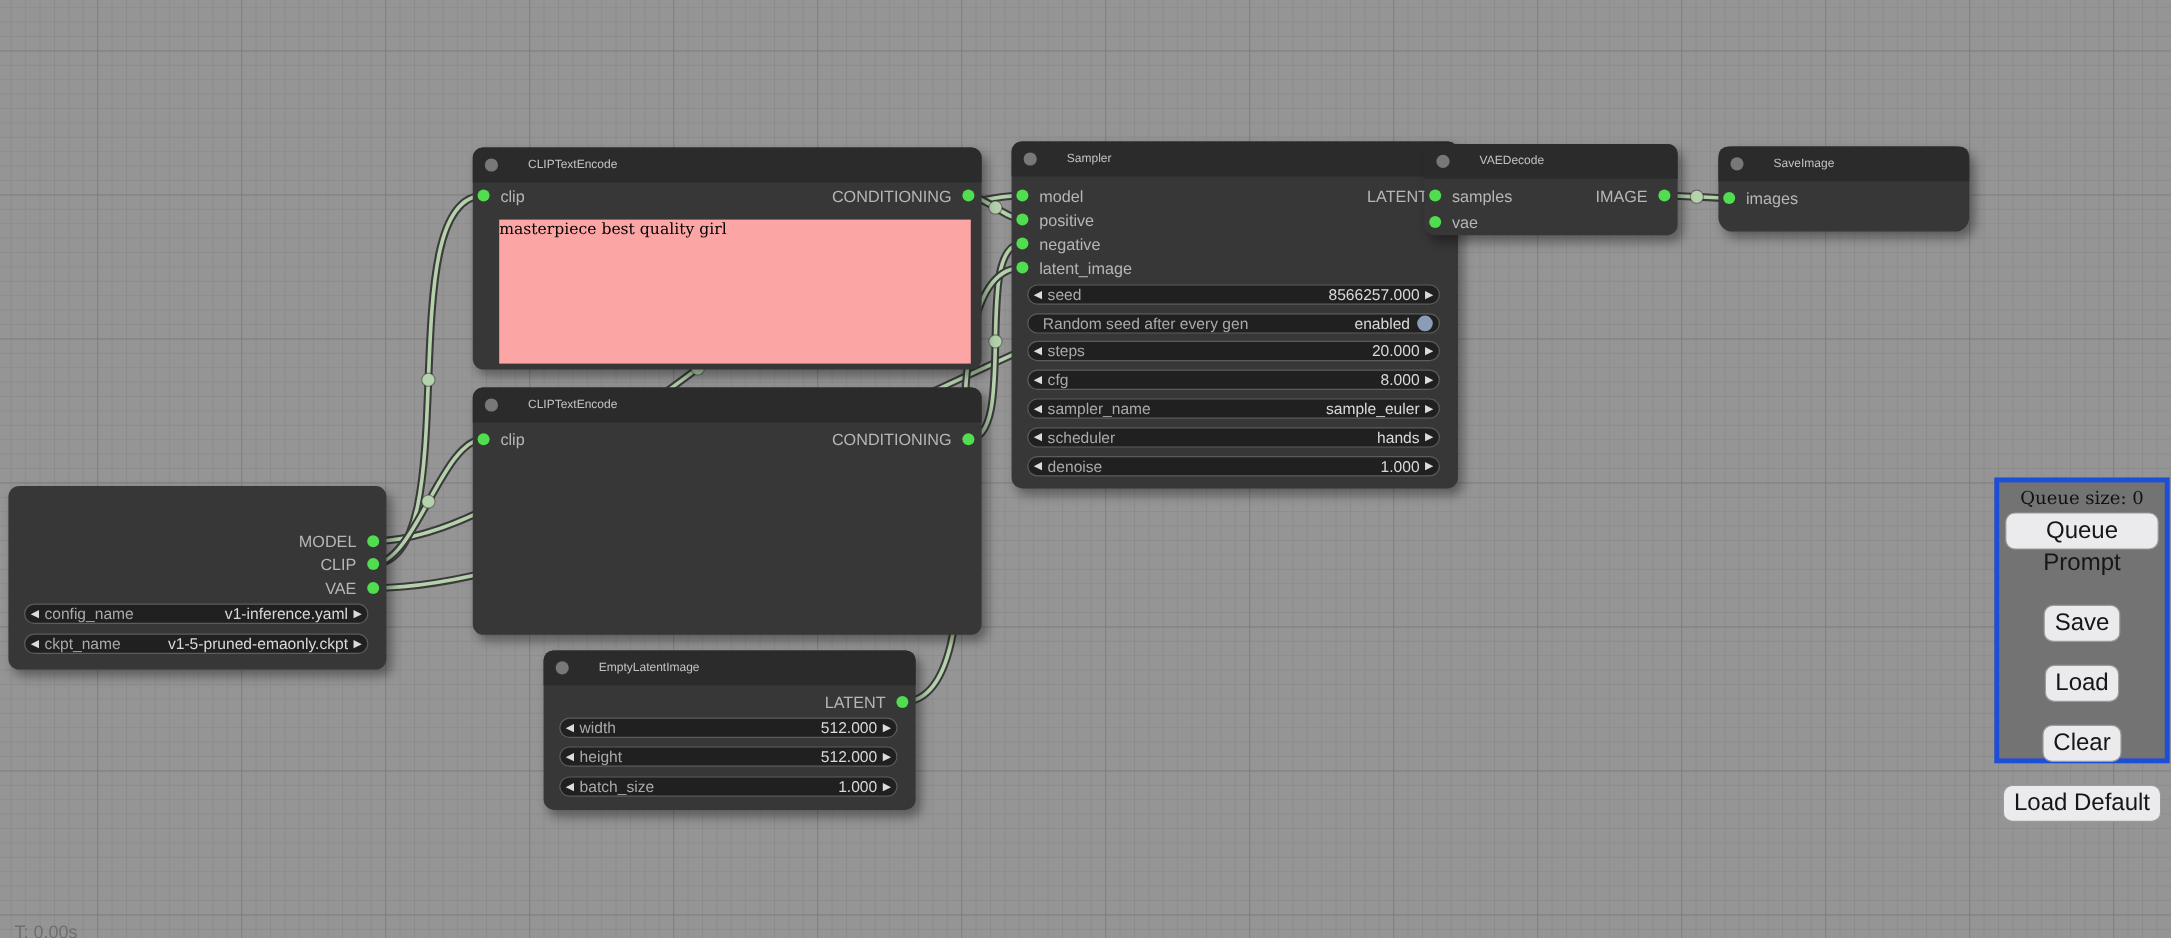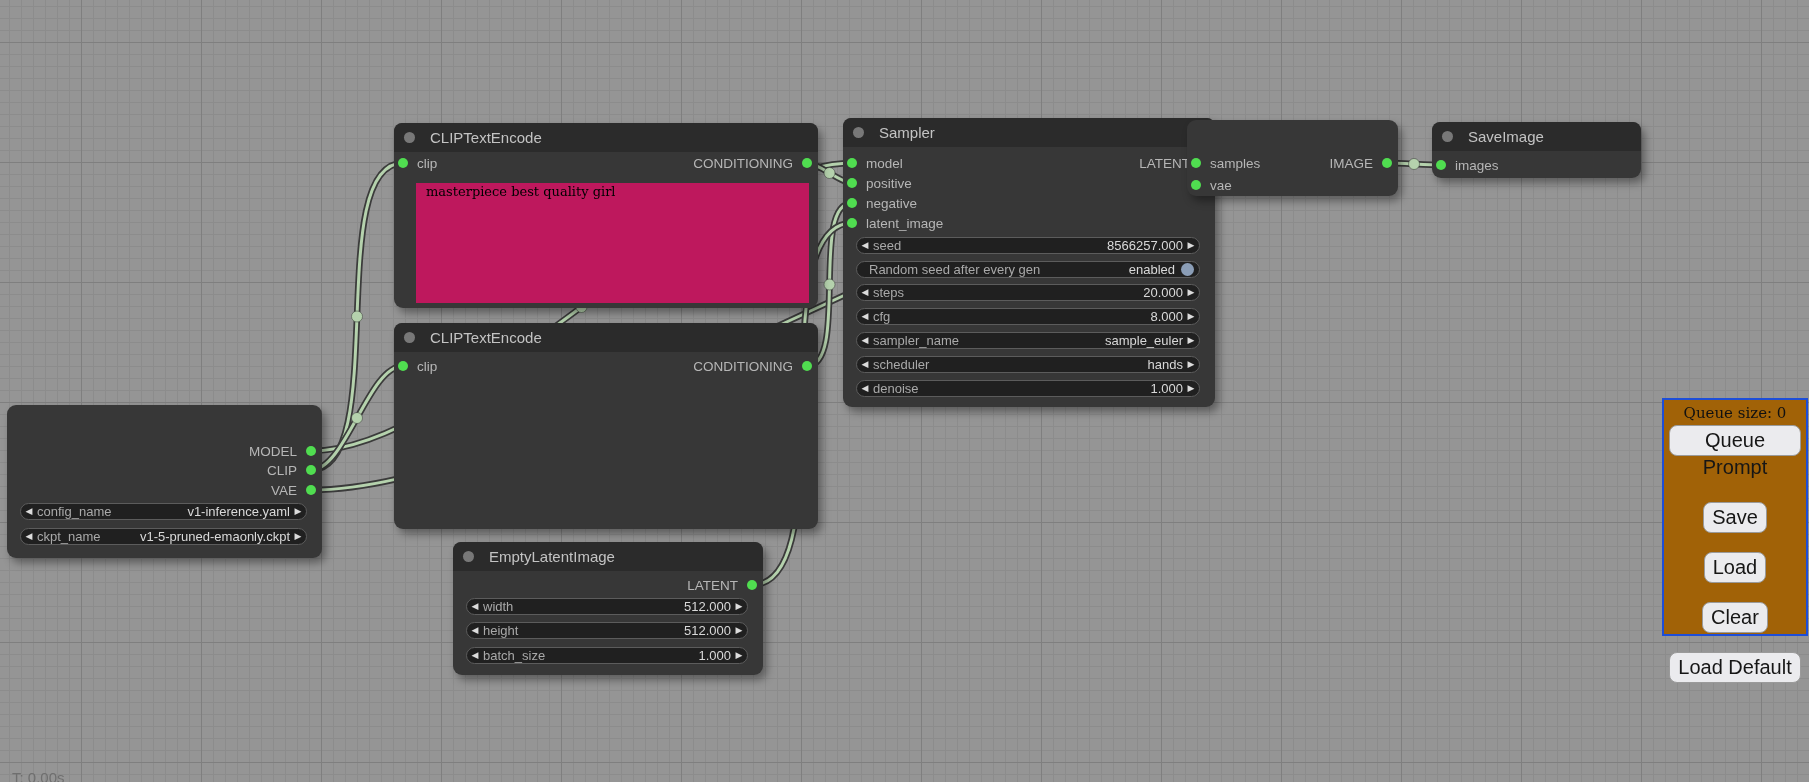--- a/index.html
+++ b/index.html
@@ -15,49 +15,49 @@
     background-size:120px 120px,120px 120px,12px 12px,12px 12px;
     background-position:81px 0,0 42px,9px 0,0 6px;
   }
   #wires{position:absolute;left:0;top:0;z-index:1;pointer-events:none;}
   .node{
     position:absolute;z-index:2;background:#373737;border-radius:9px;
     box-shadow:4px 5px 9px rgba(0,0,0,0.38);
   }
   .node-title{
     height:29px;border-radius:8px 8px 0 0;background:#2b2b2b;
-    display:flex;align-items:center;padding-left:10px;gap:15px;
-    font-size:15px;color:#c3c3c3;white-space:nowrap;overflow:hidden;
+    display:flex;align-items:center;padding-left:10px;gap:25px;
+    font-size:10px;color:#c3c3c3;white-space:nowrap;overflow:hidden;
   }
   .title-dot{width:11px;height:11px;border-radius:50%;background:#787878;flex:none;}
   .slot{position:absolute;height:18px;display:flex;align-items:center;font-size:13.5px;color:#b6b6b6;white-space:nowrap;}
   .slot.in{left:4px;}
   .slot.out{right:6px;flex-direction:row-reverse;}
   .port{width:10px;height:10px;border-radius:50%;background:#50dd50;flex:none;}
   .slot.in .port{margin-right:9px;}
   .slot.out .port{margin-left:9px;}
   .widget{
     position:absolute;left:13px;right:15px;height:17px;
     background:#202020;border:1px solid #5c5c5c;border-radius:10px;
     display:flex;align-items:center;font-size:13px;box-sizing:border-box;
     white-space:nowrap;overflow:hidden;
   }
   .warrow{font-size:9px;color:#dcdcdc;width:16px;text-align:center;flex:none;line-height:1;}
   .wname{color:#a9a9a9;}
   .wvalue{margin-left:auto;color:#d9d9d9;text-align:right;}
   .toggle-dot{width:13px;height:13px;border-radius:50%;background:#8a9db6;margin:0 5px 0 6px;flex:none;}
   .node textarea{
-    position:absolute;background:#be185d;color:#000;border:none;resize:none;
+    position:absolute;background:#fca5a5;color:#000;border:none;resize:none;
     font-family:"DejaVu Serif",serif;font-size:13px;line-height:1.3;
-    padding:1px 10px;box-sizing:border-box;outline:none;overflow:hidden;
+    padding:1px 0;box-sizing:border-box;outline:none;overflow:hidden;
   }
   
   #menu{
     position:absolute;left:1662px;top:398px;width:146px;height:238px;z-index:3;
-    background:#a16207;border:2px solid #1d4ed8;box-sizing:border-box;
+    background:#737373;border:4px solid #1d4ed8;box-sizing:border-box;
     display:flex;flex-direction:column;align-items:center;
   }
   #queue-size{font-family:"DejaVu Serif",serif;font-size:15px;color:#111;margin-top:4px;}
   .mbtn{
     font-family:"Liberation Sans",sans-serif;font-size:20px;color:#161616;
     background:#ebebee;border:1px solid #9a9a9a;border-radius:8px;
     padding:1px 8px;line-height:1.35;cursor:pointer;
   }
   #queue-prompt{width:calc(100% - 10px);margin-top:3px;height:31px;}
   #save-btn{margin-top:46px;}
@@ -245,34 +245,38 @@
         <span class="warrow">▶</span>
       </div>
       <div class="widget" style="top: 105px;">
         <span class="warrow">◀</span>
         <span class="wname">batch_size</span>
         <span class="wvalue">1.000</span>
         <span class="warrow">▶</span>
       </div>
     </div>
     <div class="node" style="left: 1187px; top: 120px; width: 211px; height: 76px;">
+      <div class="node-title">
+        <span class="title-dot"></span>
+        <span>VAEDecode</span>
+      </div>
       <div class="slot in" style="top: 34px;">
         <span class="port"></span>
         <span>samples</span>
       </div>
       <div class="slot in" style="top: 56px;">
         <span class="port"></span>
         <span>vae</span>
       </div>
       <div class="slot out" style="top: 34px;">
         <span class="port"></span>
         <span>IMAGE</span>
       </div>
     </div>
-    <div class="node" style="left: 1432px; top: 122px; width: 209px; height: 56px;">
+    <div class="node" style="left: 1432px; top: 122px; width: 209px; height: 71px; border-radius: 12px;">
       <div class="node-title">
         <span class="title-dot"></span>
         <span>SaveImage</span>
       </div>
       <div class="slot in" style="top: 34px;">
         <span class="port"></span>
         <span>images</span>
       </div>
     </div>
   </div>

